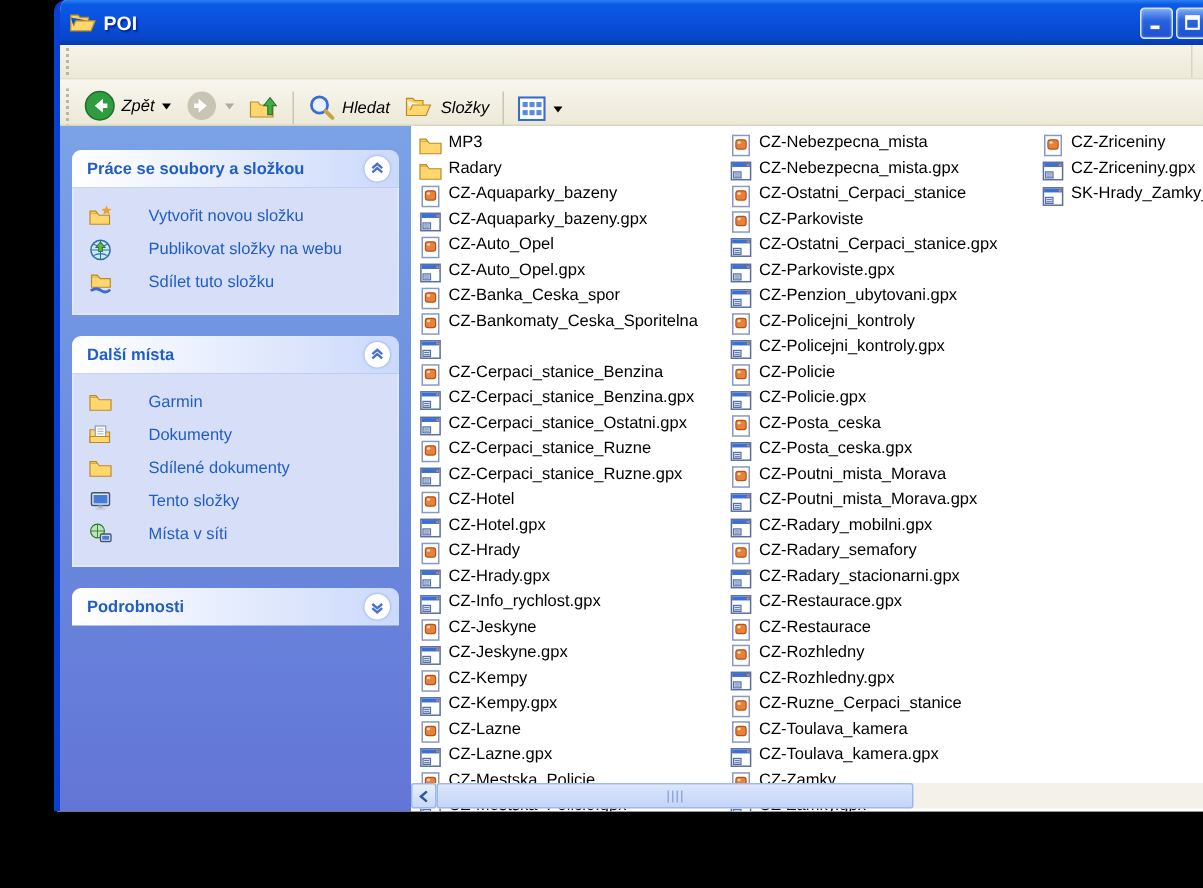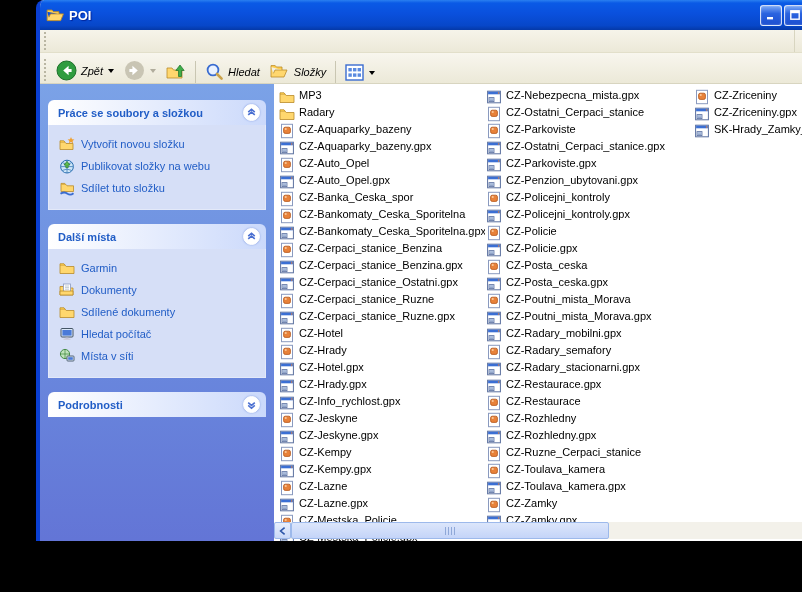--- a/index.html
+++ b/index.html
@@ -71,21 +71,21 @@
     display:flex; align-items:center; justify-content:space-between;
     padding:0 6px 0 10px; cursor:default;
   }
   .panel-title { color:#215dc6; font-weight:bold; font-size:11px; }
   .chevron-btn {
     width:17px; height:17px; border-radius:50%; background:#fff;
     border:1px solid #fff; box-shadow:0 0 2px #7f9ae0;
     display:flex; align-items:center; justify-content:center;
   }
   .panel-body { background:#d6dff7; padding:8px 4px 10px 10px; border:1px solid #ffffff55; border-top:none; }
-  .side-item { display:flex; align-items:center; gap:6px; padding:3px 0; cursor:default; }
+  .side-item { display:flex; align-items:center; gap:24px; padding:3px 0; cursor:default; }
   .side-item span.lbl { color:#215dc6; font-size:11px; }
   .side-icon { width:16px; height:16px; flex:0 0 auto; }
   .panel.gap-large { margin-top:12px; }
 
   
   .filearea { position:relative; flex:1 1 auto; background:#fff; overflow:hidden; }
   .fcol { position:absolute; top:5px; width:206px; }
   .fcol.c1 { left:5px; }
   .fcol.c2 { left:212px; }
   .fcol.c3 { left:420px; width:150px; }
@@ -283,21 +283,21 @@
                 </svg></span>
               <span class="lbl">Sdílené dokumenty</span>
             </div>
             <div class="side-item">
               <span class="side-icon"><svg class="" width="16" height="16" viewBox="0 0 16 16">
                   <rect x="2" y="2.5" width="12" height="8.5" rx="1" fill="#dbe8f8" stroke="#456" stroke-width="1"></rect>
                   <rect x="3.4" y="4" width="9.2" height="5.6" fill="#4a7ad8"></rect>
                   <rect x="6.5" y="11" width="3" height="1.6" fill="#aab"></rect>
                   <rect x="4.5" y="12.6" width="7" height="1.4" rx="0.6" fill="#ccd"></rect>
                 </svg></span>
-              <span class="lbl">Hledat počítač</span>
+              <span class="lbl">Tento složky</span>
             </div>
             <div class="side-item">
               <span class="side-icon"><svg class="" width="16" height="16" viewBox="0 0 16 16">
                   <circle cx="6" cy="6" r="4.6" fill="#bfe3bb" stroke="#2a7a2a" stroke-width="0.8"></circle>
                   <path d="M1.6 6 h8.8 M6 1.6 v8.8" stroke="#2a7a2a" stroke-width="0.6"></path>
                   <rect x="8" y="8" width="7" height="5" rx="0.8" fill="#dbe8f8" stroke="#456" stroke-width="0.9"></rect>
                   <rect x="9.2" y="9.2" width="4.6" height="2.6" fill="#4a7ad8"></rect>
                 </svg></span>
               <span class="lbl">Místa v síti</span>
             </div>
@@ -341,20 +341,28 @@
                 <circle cx="12.6" cy="4" r="0.8" fill="#e8823a"></circle>
                 <rect x="3" y="8.6" width="5" height="4" fill="#cfe0f7" stroke="#5a6f9e" stroke-width="0.8"></rect>
                 <path d="M3.8 10 h3.4 M3.8 11.4 h3.4" stroke="#5a6f9e" stroke-width="0.6"></path>
               </svg></span>
             <span class="f-label">SK-Hrady_Zamky_a_Kast</span>
           </div>
         </div>
         <div class="fcol c2">
           <div class="file-item">
             <span class="f-icon"><svg class="" width="16" height="16" viewBox="0 0 16 16">
+                <rect x="2.5" y="1.3" width="11" height="13.4" fill="#fff" stroke="#8a9abf" stroke-width="1"></rect>
+                <rect x="4.6" y="4.2" width="6.8" height="6.2" rx="1.6" fill="#e8823a" stroke="#b35418" stroke-width="0.8"></rect>
+                <rect x="5.6" y="5.2" width="2.2" height="1.6" rx="0.8" fill="#ffd9b0"></rect>
+              </svg></span>
+            <span class="f-label">CZ-Nebezpecna_mista</span>
+          </div>
+          <div class="file-item">
+            <span class="f-icon"><svg class="" width="16" height="16" viewBox="0 0 16 16">
                 <rect x="1.6" y="2.2" width="12.8" height="11.6" fill="#fff" stroke="#5a6f9e" stroke-width="1"></rect>
                 <rect x="2.1" y="2.7" width="11.8" height="2.6" fill="#3b6fd4"></rect>
                 <circle cx="12.6" cy="4" r="0.8" fill="#e8823a"></circle>
                 <rect x="3" y="8.6" width="5" height="4" fill="#cfe0f7" stroke="#5a6f9e" stroke-width="0.8"></rect>
                 <path d="M3.8 10 h3.4 M3.8 11.4 h3.4" stroke="#5a6f9e" stroke-width="0.6"></path>
               </svg></span>
             <span class="f-label">CZ-Nebezpecna_mista.gpx</span>
           </div>
           <div class="file-item">
             <span class="f-icon"><svg class="" width="16" height="16" viewBox="0 0 16 16">
@@ -651,21 +659,20 @@
             <span class="f-label">CZ-Bankomaty_Ceska_Sporitelna</span>
           </div>
           <div class="file-item">
             <span class="f-icon"><svg class="" width="16" height="16" viewBox="0 0 16 16">
                 <rect x="1.6" y="2.2" width="12.8" height="11.6" fill="#fff" stroke="#5a6f9e" stroke-width="1"></rect>
                 <rect x="2.1" y="2.7" width="11.8" height="2.6" fill="#3b6fd4"></rect>
                 <circle cx="12.6" cy="4" r="0.8" fill="#e8823a"></circle>
                 <rect x="3" y="8.6" width="5" height="4" fill="#cfe0f7" stroke="#5a6f9e" stroke-width="0.8"></rect>
                 <path d="M3.8 10 h3.4 M3.8 11.4 h3.4" stroke="#5a6f9e" stroke-width="0.6"></path>
               </svg></span>
-            <span class="f-label">CZ-Bankomaty_Ceska_Sporitelna.gpx</span>
           </div>
           <div class="file-item">
             <span class="f-icon"><svg class="" width="16" height="16" viewBox="0 0 16 16">
                 <rect x="2.5" y="1.3" width="11" height="13.4" fill="#fff" stroke="#8a9abf" stroke-width="1"></rect>
                 <rect x="4.6" y="4.2" width="6.8" height="6.2" rx="1.6" fill="#e8823a" stroke="#b35418" stroke-width="0.8"></rect>
                 <rect x="5.6" y="5.2" width="2.2" height="1.6" rx="0.8" fill="#ffd9b0"></rect>
               </svg></span>
             <span class="f-label">CZ-Cerpaci_stanice_Benzina</span>
           </div>
           <div class="file-item">
@@ -709,35 +716,35 @@
           <div class="file-item">
             <span class="f-icon"><svg class="" width="16" height="16" viewBox="0 0 16 16">
                 <rect x="2.5" y="1.3" width="11" height="13.4" fill="#fff" stroke="#8a9abf" stroke-width="1"></rect>
                 <rect x="4.6" y="4.2" width="6.8" height="6.2" rx="1.6" fill="#e8823a" stroke="#b35418" stroke-width="0.8"></rect>
                 <rect x="5.6" y="5.2" width="2.2" height="1.6" rx="0.8" fill="#ffd9b0"></rect>
               </svg></span>
             <span class="f-label">CZ-Hotel</span>
           </div>
           <div class="file-item">
             <span class="f-icon"><svg class="" width="16" height="16" viewBox="0 0 16 16">
+                <rect x="1.6" y="2.2" width="12.8" height="11.6" fill="#fff" stroke="#5a6f9e" stroke-width="1"></rect>
+                <rect x="2.1" y="2.7" width="11.8" height="2.6" fill="#3b6fd4"></rect>
+                <circle cx="12.6" cy="4" r="0.8" fill="#e8823a"></circle>
+                <rect x="3" y="8.6" width="5" height="4" fill="#cfe0f7" stroke="#5a6f9e" stroke-width="0.8"></rect>
+                <path d="M3.8 10 h3.4 M3.8 11.4 h3.4" stroke="#5a6f9e" stroke-width="0.6"></path>
+              </svg></span>
+            <span class="f-label">CZ-Hotel.gpx</span>
+          </div>
+          <div class="file-item">
+            <span class="f-icon"><svg class="" width="16" height="16" viewBox="0 0 16 16">
                 <rect x="2.5" y="1.3" width="11" height="13.4" fill="#fff" stroke="#8a9abf" stroke-width="1"></rect>
                 <rect x="4.6" y="4.2" width="6.8" height="6.2" rx="1.6" fill="#e8823a" stroke="#b35418" stroke-width="0.8"></rect>
                 <rect x="5.6" y="5.2" width="2.2" height="1.6" rx="0.8" fill="#ffd9b0"></rect>
               </svg></span>
             <span class="f-label">CZ-Hrady</span>
-          </div>
-          <div class="file-item">
-            <span class="f-icon"><svg class="" width="16" height="16" viewBox="0 0 16 16">
-                <rect x="1.6" y="2.2" width="12.8" height="11.6" fill="#fff" stroke="#5a6f9e" stroke-width="1"></rect>
-                <rect x="2.1" y="2.7" width="11.8" height="2.6" fill="#3b6fd4"></rect>
-                <circle cx="12.6" cy="4" r="0.8" fill="#e8823a"></circle>
-                <rect x="3" y="8.6" width="5" height="4" fill="#cfe0f7" stroke="#5a6f9e" stroke-width="0.8"></rect>
-                <path d="M3.8 10 h3.4 M3.8 11.4 h3.4" stroke="#5a6f9e" stroke-width="0.6"></path>
-              </svg></span>
-            <span class="f-label">CZ-Hotel.gpx</span>
           </div>
           <div class="file-item">
             <span class="f-icon"><svg class="" width="16" height="16" viewBox="0 0 16 16">
                 <rect x="1.6" y="2.2" width="12.8" height="11.6" fill="#fff" stroke="#5a6f9e" stroke-width="1"></rect>
                 <rect x="2.1" y="2.7" width="11.8" height="2.6" fill="#3b6fd4"></rect>
                 <circle cx="12.6" cy="4" r="0.8" fill="#e8823a"></circle>
                 <rect x="3" y="8.6" width="5" height="4" fill="#cfe0f7" stroke="#5a6f9e" stroke-width="0.8"></rect>
                 <path d="M3.8 10 h3.4 M3.8 11.4 h3.4" stroke="#5a6f9e" stroke-width="0.6"></path>
               </svg></span>
             <span class="f-label">CZ-Hrady.gpx</span>

